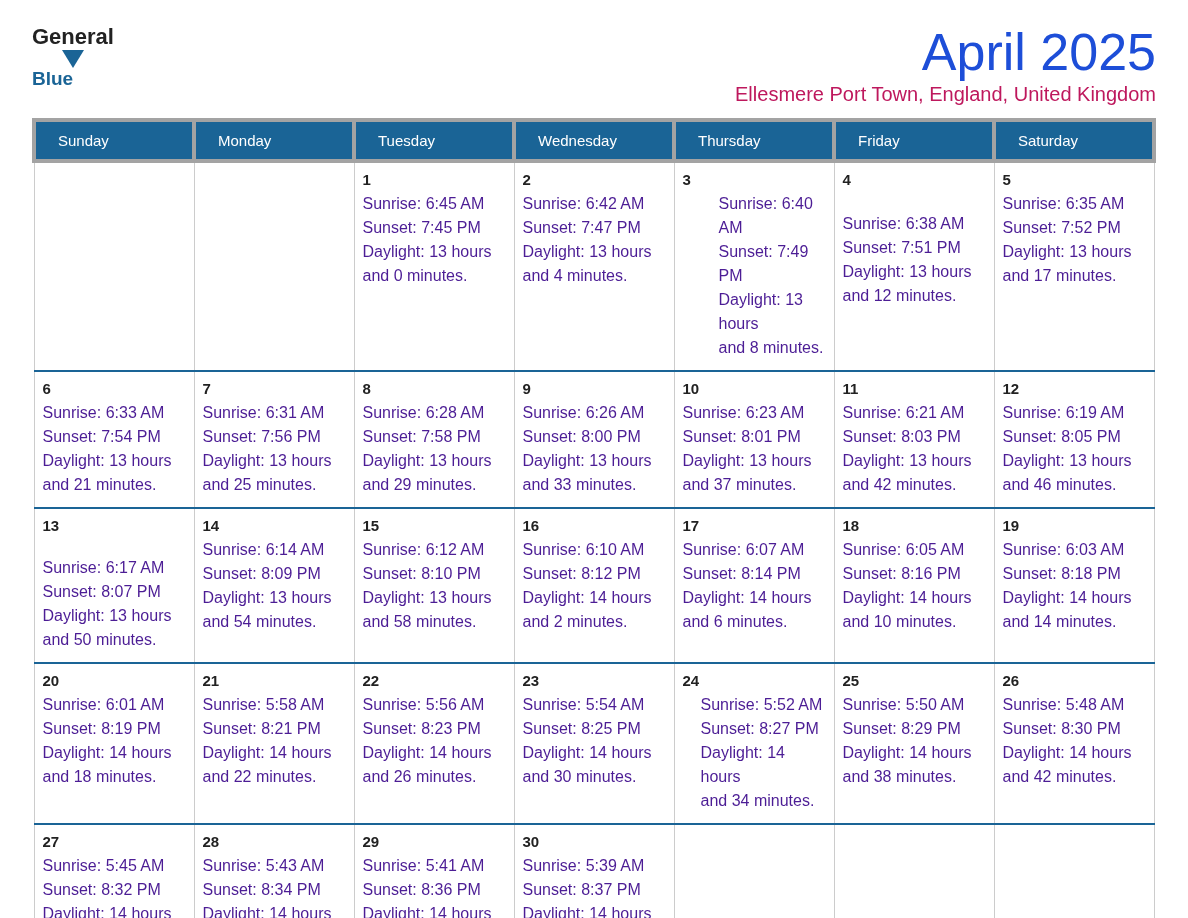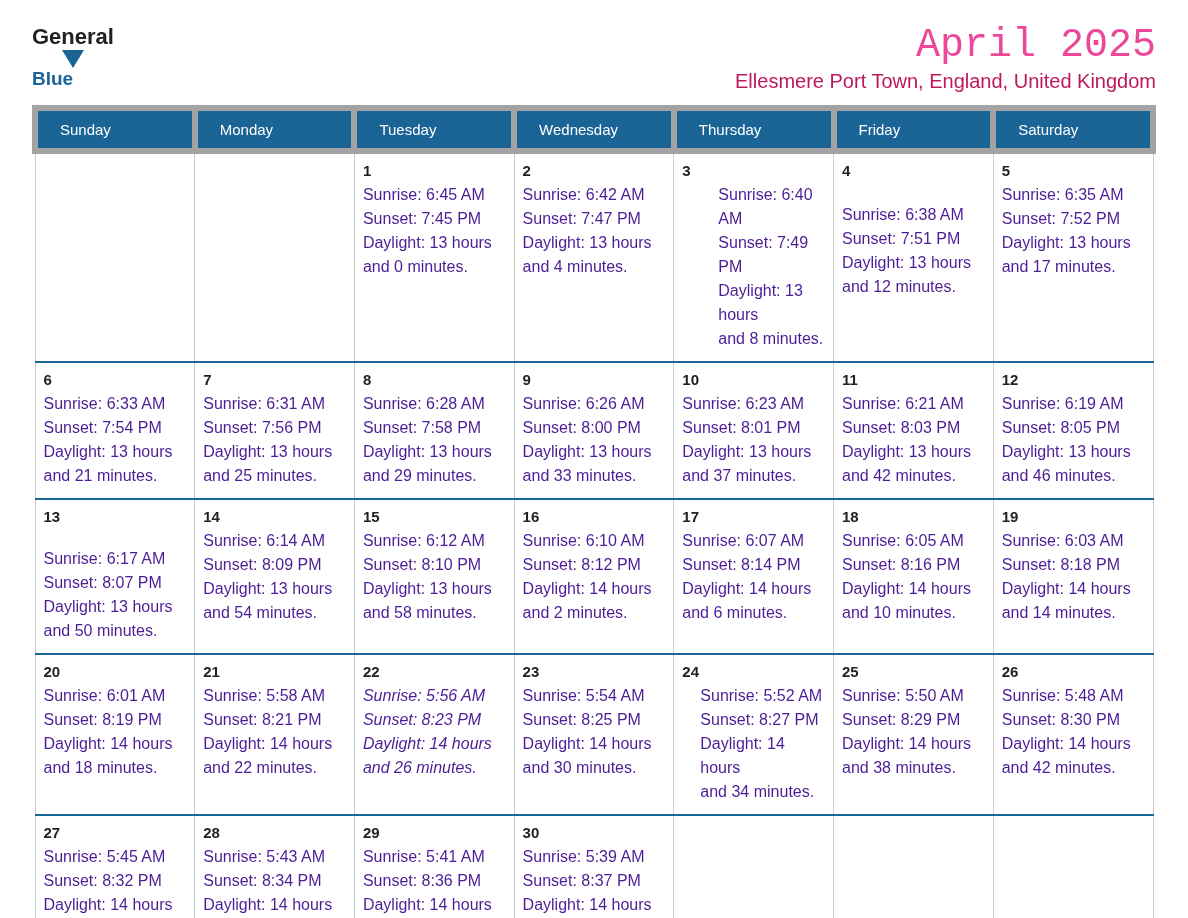--- a/index.html
+++ b/index.html
@@ -42,44 +42,43 @@
     }
     .logo-blue {
       color: #1a6496;
       font-size: 19px;
       font-weight: bold;
     }
     .title-block {
       text-align: right;
     }
     .month-title {
-      font-size: 40px;
+      font-size: 52px;
       font-weight: normal;
-      color: #ec4899;
+      color: #1d4ed8;
       line-height: 1.1;
-      font-family: Liberation Mono, monospace;
     }
     .subtitle {
       font-size: 20px;
       color: #be185d;
       margin-top: 2px;
     }
     .calendar {
       width: 100%;
       border-collapse: collapse;
       margin-top: 12px;
     }
     .calendar thead tr th {
       background-color: #1a6496;
       color: #fff;
       padding: 10px 22px;
       font-size: 15px;
       font-weight: normal;
       text-align: left;
-      border: 6px solid #a3a3a3;
+      border: 4px solid #a3a3a3;
     }
     .calendar tbody tr td {
       vertical-align: top;
       padding: 8px 8px 10px 8px;
       border: 1px solid #ccc;
       width: 14.28%;
       font-size: 13px;
       color: #222;
       min-height: 90px;
     }
@@ -285,21 +284,21 @@
         </td>
         <td>
           <span class="day-num">21</span>
           <div class="day-info" style="white-space: pre-line;">Sunrise: 5:58 AM
 Sunset: 8:21 PM
 Daylight: 14 hours
 and 22 minutes.</div>
         </td>
         <td>
           <span class="day-num">22</span>
-          <div class="day-info" style="white-space: pre-line; font-style: italic;">Sunrise: 5:56 AM
+          <div class="day-info" style="white-space: pre-line;">Sunrise: 5:56 AM
 Sunset: 8:23 PM
 Daylight: 14 hours
 and 26 minutes.</div>
         </td>
         <td>
           <span class="day-num">23</span>
           <div class="day-info" style="white-space: pre-line;">Sunrise: 5:54 AM
 Sunset: 8:25 PM
 Daylight: 14 hours
 and 30 minutes.</div>

